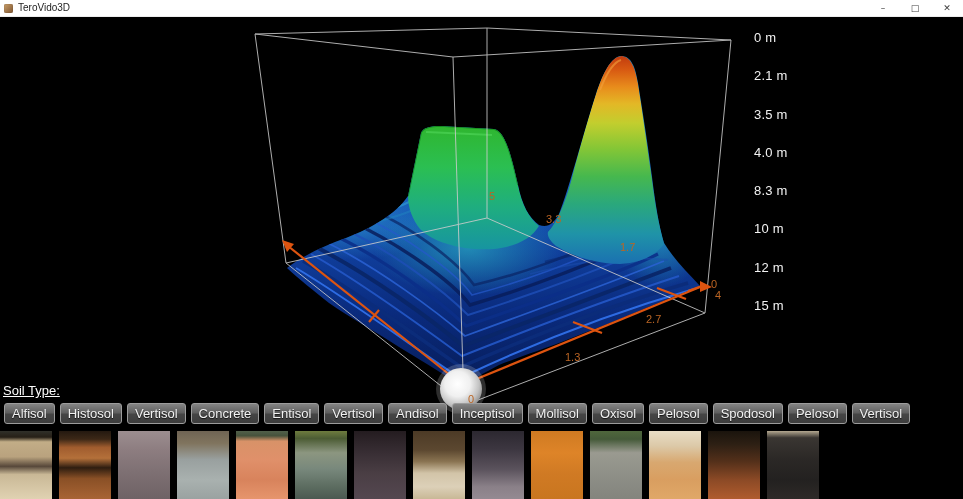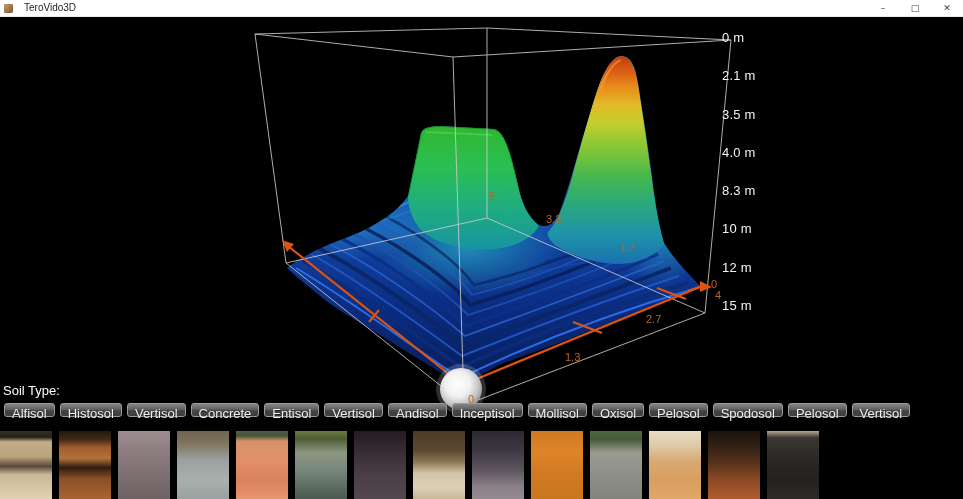--- a/index.html
+++ b/index.html
@@ -4,45 +4,45 @@
 <style>
   html,body{margin:0;padding:0;}
   body{
     width:963px;height:499px;position:relative;overflow:hidden;
     background:#000;font-family:"Liberation Sans",sans-serif;
     -webkit-font-smoothing:antialiased;
   }
   
   .titlebar{
     position:absolute;top:0;left:0;right:0;height:16px;background:#ffffff;
-    display:flex;align-items:center;z-index:6;border-bottom:1px solid #ececec;gap:6px;
+    display:flex;align-items:center;z-index:6;border-bottom:1px solid #ececec;
   }
   .app-icon{
     width:9px;height:9px;margin:0 5px 0 4px;border-radius:2px;flex:0 0 auto;
     background:linear-gradient(135deg,#c9a06a 0%,#a0764a 55%,#7c5430 100%);
     box-shadow:inset 0 0 1px #5a3c20;
   }
   .title-text{font-size:10px;color:#1d1d1d;line-height:16px;}
   .win-controls{margin-left:auto;display:flex;height:100%;}
   .win-btn{
     width:32px;height:16px;border:none;background:transparent;padding:0;margin:0;
     font-size:9px;color:#3c3c3c;display:flex;align-items:center;justify-content:center;
     font-family:"DejaVu Sans",sans-serif;cursor:default;
   }
   
   svg.plot{position:absolute;top:0;left:0;z-index:1;}
   .axis-label{font-size:11px;fill:#bb6524;font-family:"Liberation Sans",sans-serif;}
   
-  .depth-scale{position:absolute;left:722px;top:31px;display:flex;flex-direction:column;gap:24.3px;z-index:2;}
+  .depth-scale{position:absolute;left:754px;top:31px;display:flex;flex-direction:column;gap:24.3px;z-index:2;}
   .depth-label{color:#f2f2f2;font-size:13px;line-height:14px;letter-spacing:.2px;}
   
-  .soil-label{position:absolute;left:3px;top:383px;color:#fdfdfd;font-size:13px;z-index:4;}
+  .soil-label{position:absolute;left:3px;top:383px;color:#fdfdfd;font-size:13px;z-index:4;text-decoration:underline;}
   .soil-buttons{position:absolute;left:4px;top:403px;display:flex;gap:5px;z-index:4;}
   .soil-btn{
-    height:14px;padding:0 7px;font-size:13px;line-height:19px;color:#f2f2f2;
+    height:21px;padding:0 7px;font-size:13px;line-height:19px;color:#f2f2f2;
     background:linear-gradient(180deg,#848484 0%,#606060 45%,#454545 55%,#3d3d3d 100%);
     border:1px solid #9c9c9c;border-radius:3px;white-space:nowrap;
     text-shadow:0 1px 1px rgba(0,0,0,.75);font-family:"Liberation Sans",sans-serif;cursor:default;
   }
   .soil-images{position:absolute;left:0;top:431px;display:flex;gap:7px;z-index:3;}
   .tile{width:52px;height:68px;flex:0 0 auto;}
   .soil-alfisol   {background:linear-gradient(180deg,#30302a 0%,#262017 9%,#c2ad87 16%,#b9a27e 38%,#57483a 52%,#c9b896 64%,#e0d2b2 100%);}
   .soil-andisol   {background:linear-gradient(180deg,#241910 0%,#3c2817 12%,#a05c2e 24%,#b4703a 40%,#2e1d10 54%,#8a5026 70%,#a86434 100%);}
   .soil-aridisol  {background:linear-gradient(180deg,#9c8e90 0%,#8d7d80 28%,#7f7174 58%,#6e6265 100%);}
   .soil-concrete  {background:linear-gradient(180deg,#6f6454 0%,#80745e 18%,#99a09f 42%,#a9b1af 72%,#9aa2a1 100%);}

